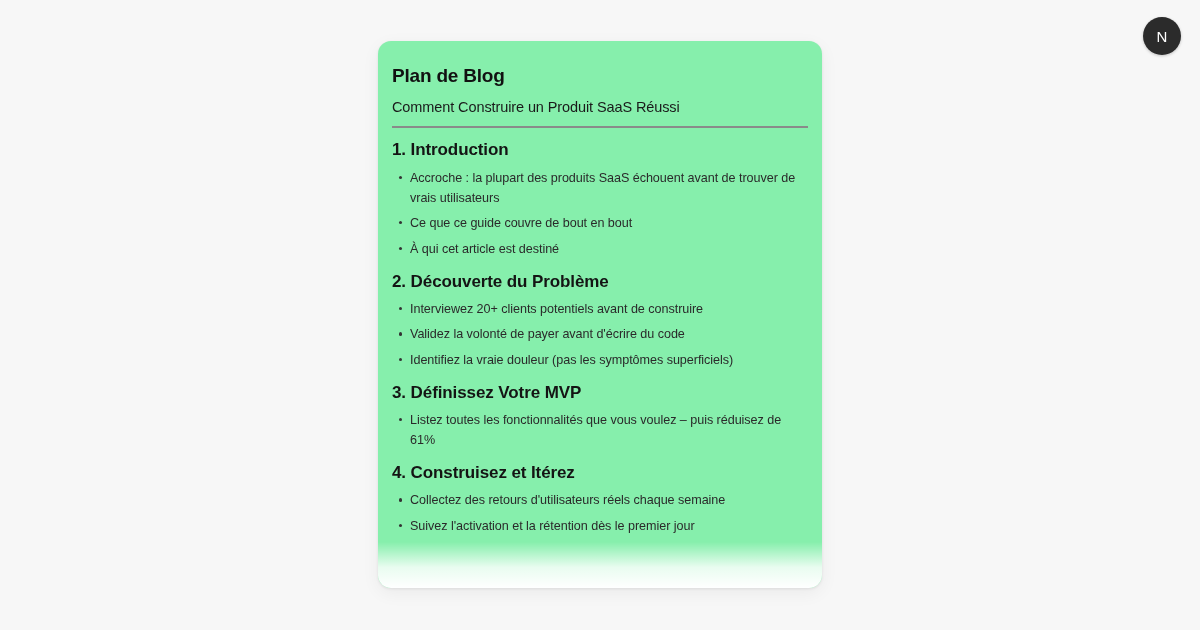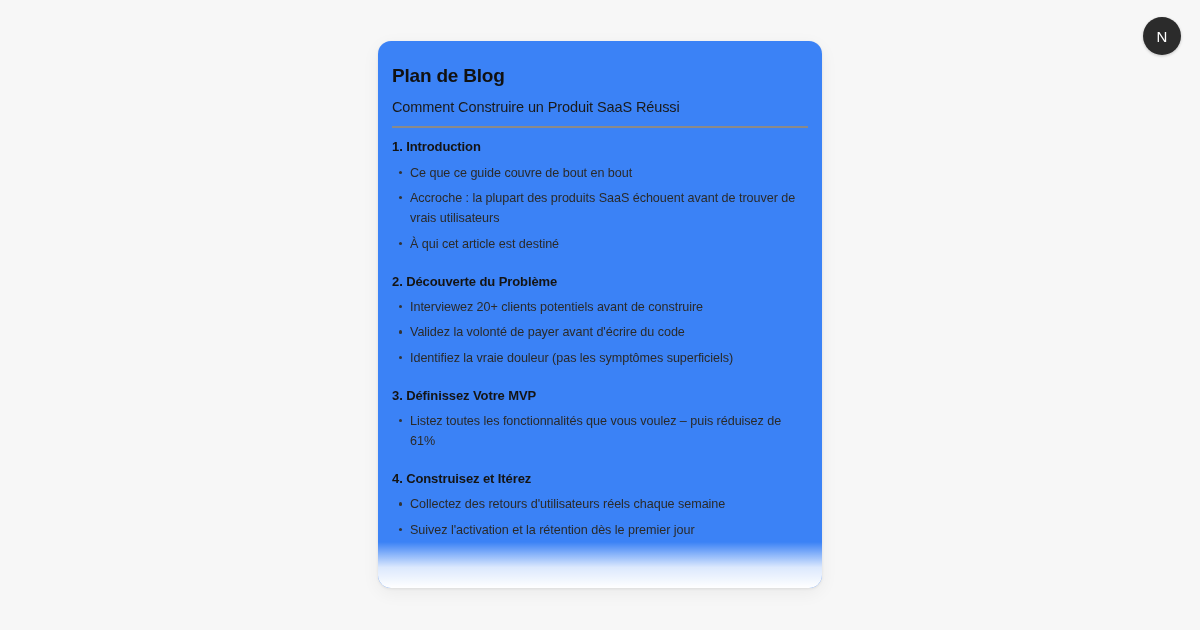--- a/index.html
+++ b/index.html
@@ -40,21 +40,21 @@
     position: absolute;
     left: 378px;
     top: 41px;
     width: 444px;
     height: 547px;
   }
   .card {
     position: relative;
     width: 100%;
     height: 100%;
-    background: #3b82f6;
+    background: #86efac;
     border-radius: 13px;
     box-shadow: 0 1px 3px rgba(0,0,0,0.08), 0 5px 18px rgba(0,0,0,0.055);
     overflow: hidden;
   }
   .card-inner {
     padding: 25px 14px 0 14px;
     box-sizing: border-box;
   }
 
   .doc-title {
@@ -76,29 +76,29 @@
   .divider {
     height: 2px;
     background: #8a8a8a;
     margin: 0 0 11px 0;
   }
 
   .section {
     margin: 0;
   }
   .section-heading {
-    font-size: 13px;
+    font-size: 17px;
     font-weight: bold;
     color: #141414;
     letter-spacing: -0.1px;
     margin: 0 0 7px 0;
     line-height: 1.25;
   }
   .section + .section .section-heading {
-    margin-top: 20px;
+    margin-top: 12px;
   }
   ul.bullets {
     list-style: none;
     margin: 0 0 0 0;
     padding: 0;
   }
   ul.bullets li {
     position: relative;
     padding-left: 18px;
     font-size: 12.6px;
@@ -142,22 +142,22 @@
     <div class="card-inner">
 
       <h1 class="doc-title">Plan de Blog</h1>
       <h2 class="doc-subtitle">Comment Construire un Produit SaaS Réussi</h2>
       <div class="divider"></div>
 
       <div class="sections">
           <div class="section">
             <div class="section-heading">1. Introduction</div>
             <ul class="bullets">
+              <li>Accroche : la plupart des produits SaaS échouent avant de trouver de vrais utilisateurs</li>
               <li>Ce que ce guide couvre de bout en bout</li>
-              <li>Accroche : la plupart des produits SaaS échouent avant de trouver de vrais utilisateurs</li>
               <li>À qui cet article est destiné</li>
             </ul>
           </div>
           <div class="section">
             <div class="section-heading">2. Découverte du Problème</div>
             <ul class="bullets">
               <li>Interviewez 20+ clients potentiels avant de construire</li>
               <li>Validez la volonté de payer avant d'écrire du code</li>
               <li>Identifiez la vraie douleur (pas les symptômes superficiels)</li>
             </ul>

